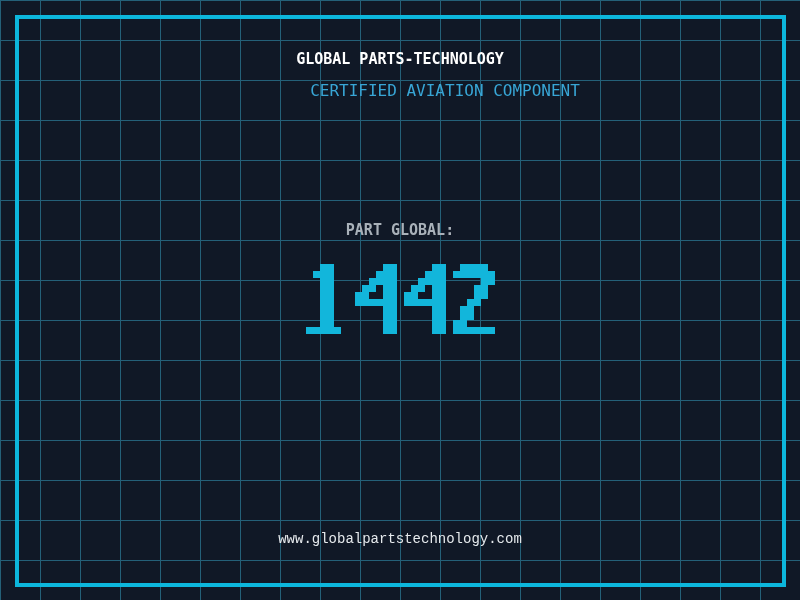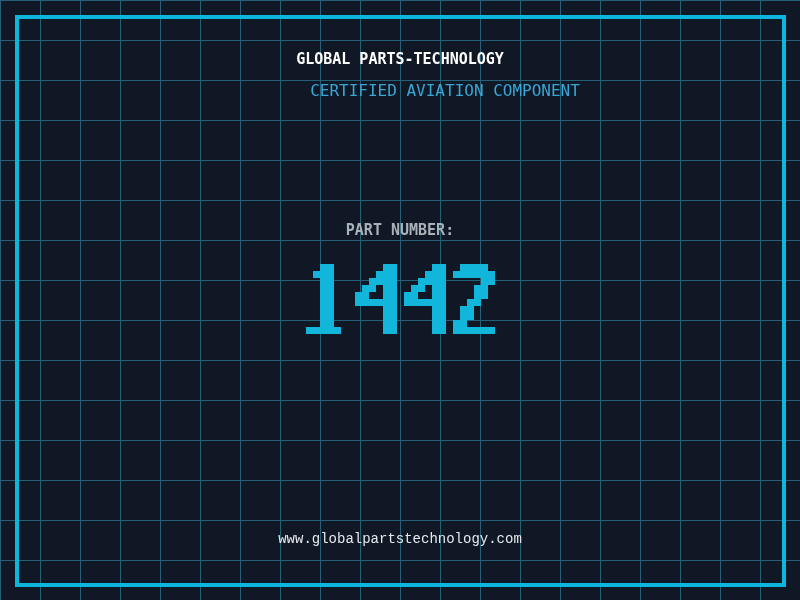--- a/index.html
+++ b/index.html
@@ -78,21 +78,21 @@
 </style>
 </head>
 <body>
 
 <div class="frame"></div>
 
 <div class="centered-line company-title">GLOBAL PARTS-TECHNOLOGY</div>
 
 <div class="centered-line cert-subtitle">CERTIFIED AVIATION COMPONENT</div>
 
-<div class="centered-line part-label">PART NUMBER:</div>
+<div class="centered-line part-label">PART GLOBAL:</div>
 
 <div class="part-number">
     <svg xmlns="http://www.w3.org/2000/svg" width="189" height="70">
       <rect x="14" y="0" width="7" height="7" fill="#12b6db"></rect>
       <rect x="21" y="0" width="7" height="7" fill="#12b6db"></rect>
       <rect x="7" y="7" width="7" height="7" fill="#12b6db"></rect>
       <rect x="14" y="7" width="7" height="7" fill="#12b6db"></rect>
       <rect x="21" y="7" width="7" height="7" fill="#12b6db"></rect>
       <rect x="14" y="14" width="7" height="7" fill="#12b6db"></rect>
       <rect x="21" y="14" width="7" height="7" fill="#12b6db"></rect>

